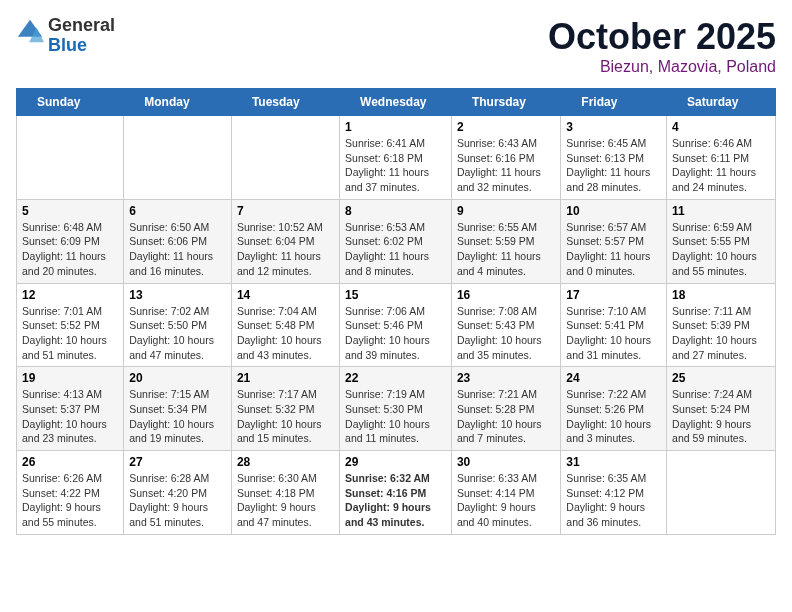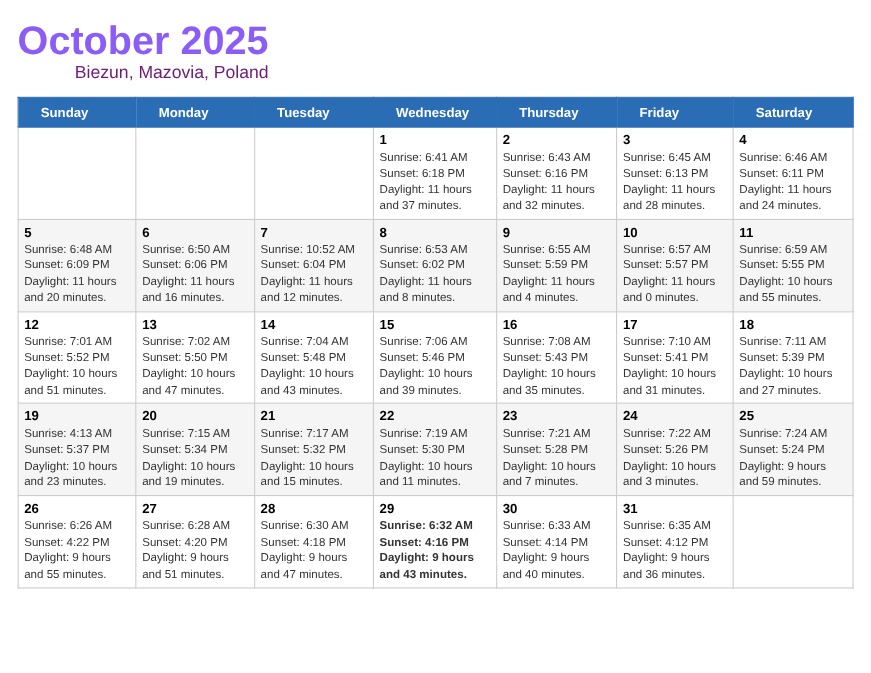--- a/index.html
+++ b/index.html
@@ -41,21 +41,21 @@
       margin-right: 4px;
       position: relative;
       top: -4px;
     }
     .title-block {
       text-align: right;
     }
     .month-title {
       font-size: 36px;
       font-weight: bold;
-      color: #8b5cf6;
+      color: #0f172a;
     }
     .location {
       font-size: 16px;
       color: #701a75;
     }
     .calendar {
       width: 100%;
       border-collapse: collapse;
       font-size: 11px;
     }
@@ -89,20 +89,30 @@
       line-height: 1.4;
     }
     .empty-cell {
       background: #f9f9f9;
     }
   </style>
 </head>
 <body>
 
 <div class="header">
+  <div class="logo">
+    <svg class="logo-icon" viewBox="0 0 30 30" xmlns="http://www.w3.org/2000/svg">
+      <polygon points="15,2 28,20 2,20" fill="#1a6bb5" opacity="0.85"></polygon>
+      <polygon points="22,10 30,26 14,26" fill="#4a9fd5" opacity="0.7"></polygon>
+    </svg>
+    <div class="logo-text">
+      <span class="logo-general">General</span>
+      <span class="logo-blue">Blue</span>
+    </div>
+  </div>
   <div class="title-block">
     <div class="month-title">October 2025</div>
     <div class="location">Biezun, Mazovia, Poland</div>
   </div>
 </div>
 
 <table class="calendar">
   <thead>
     <tr>
     <th>Sunday</th>

